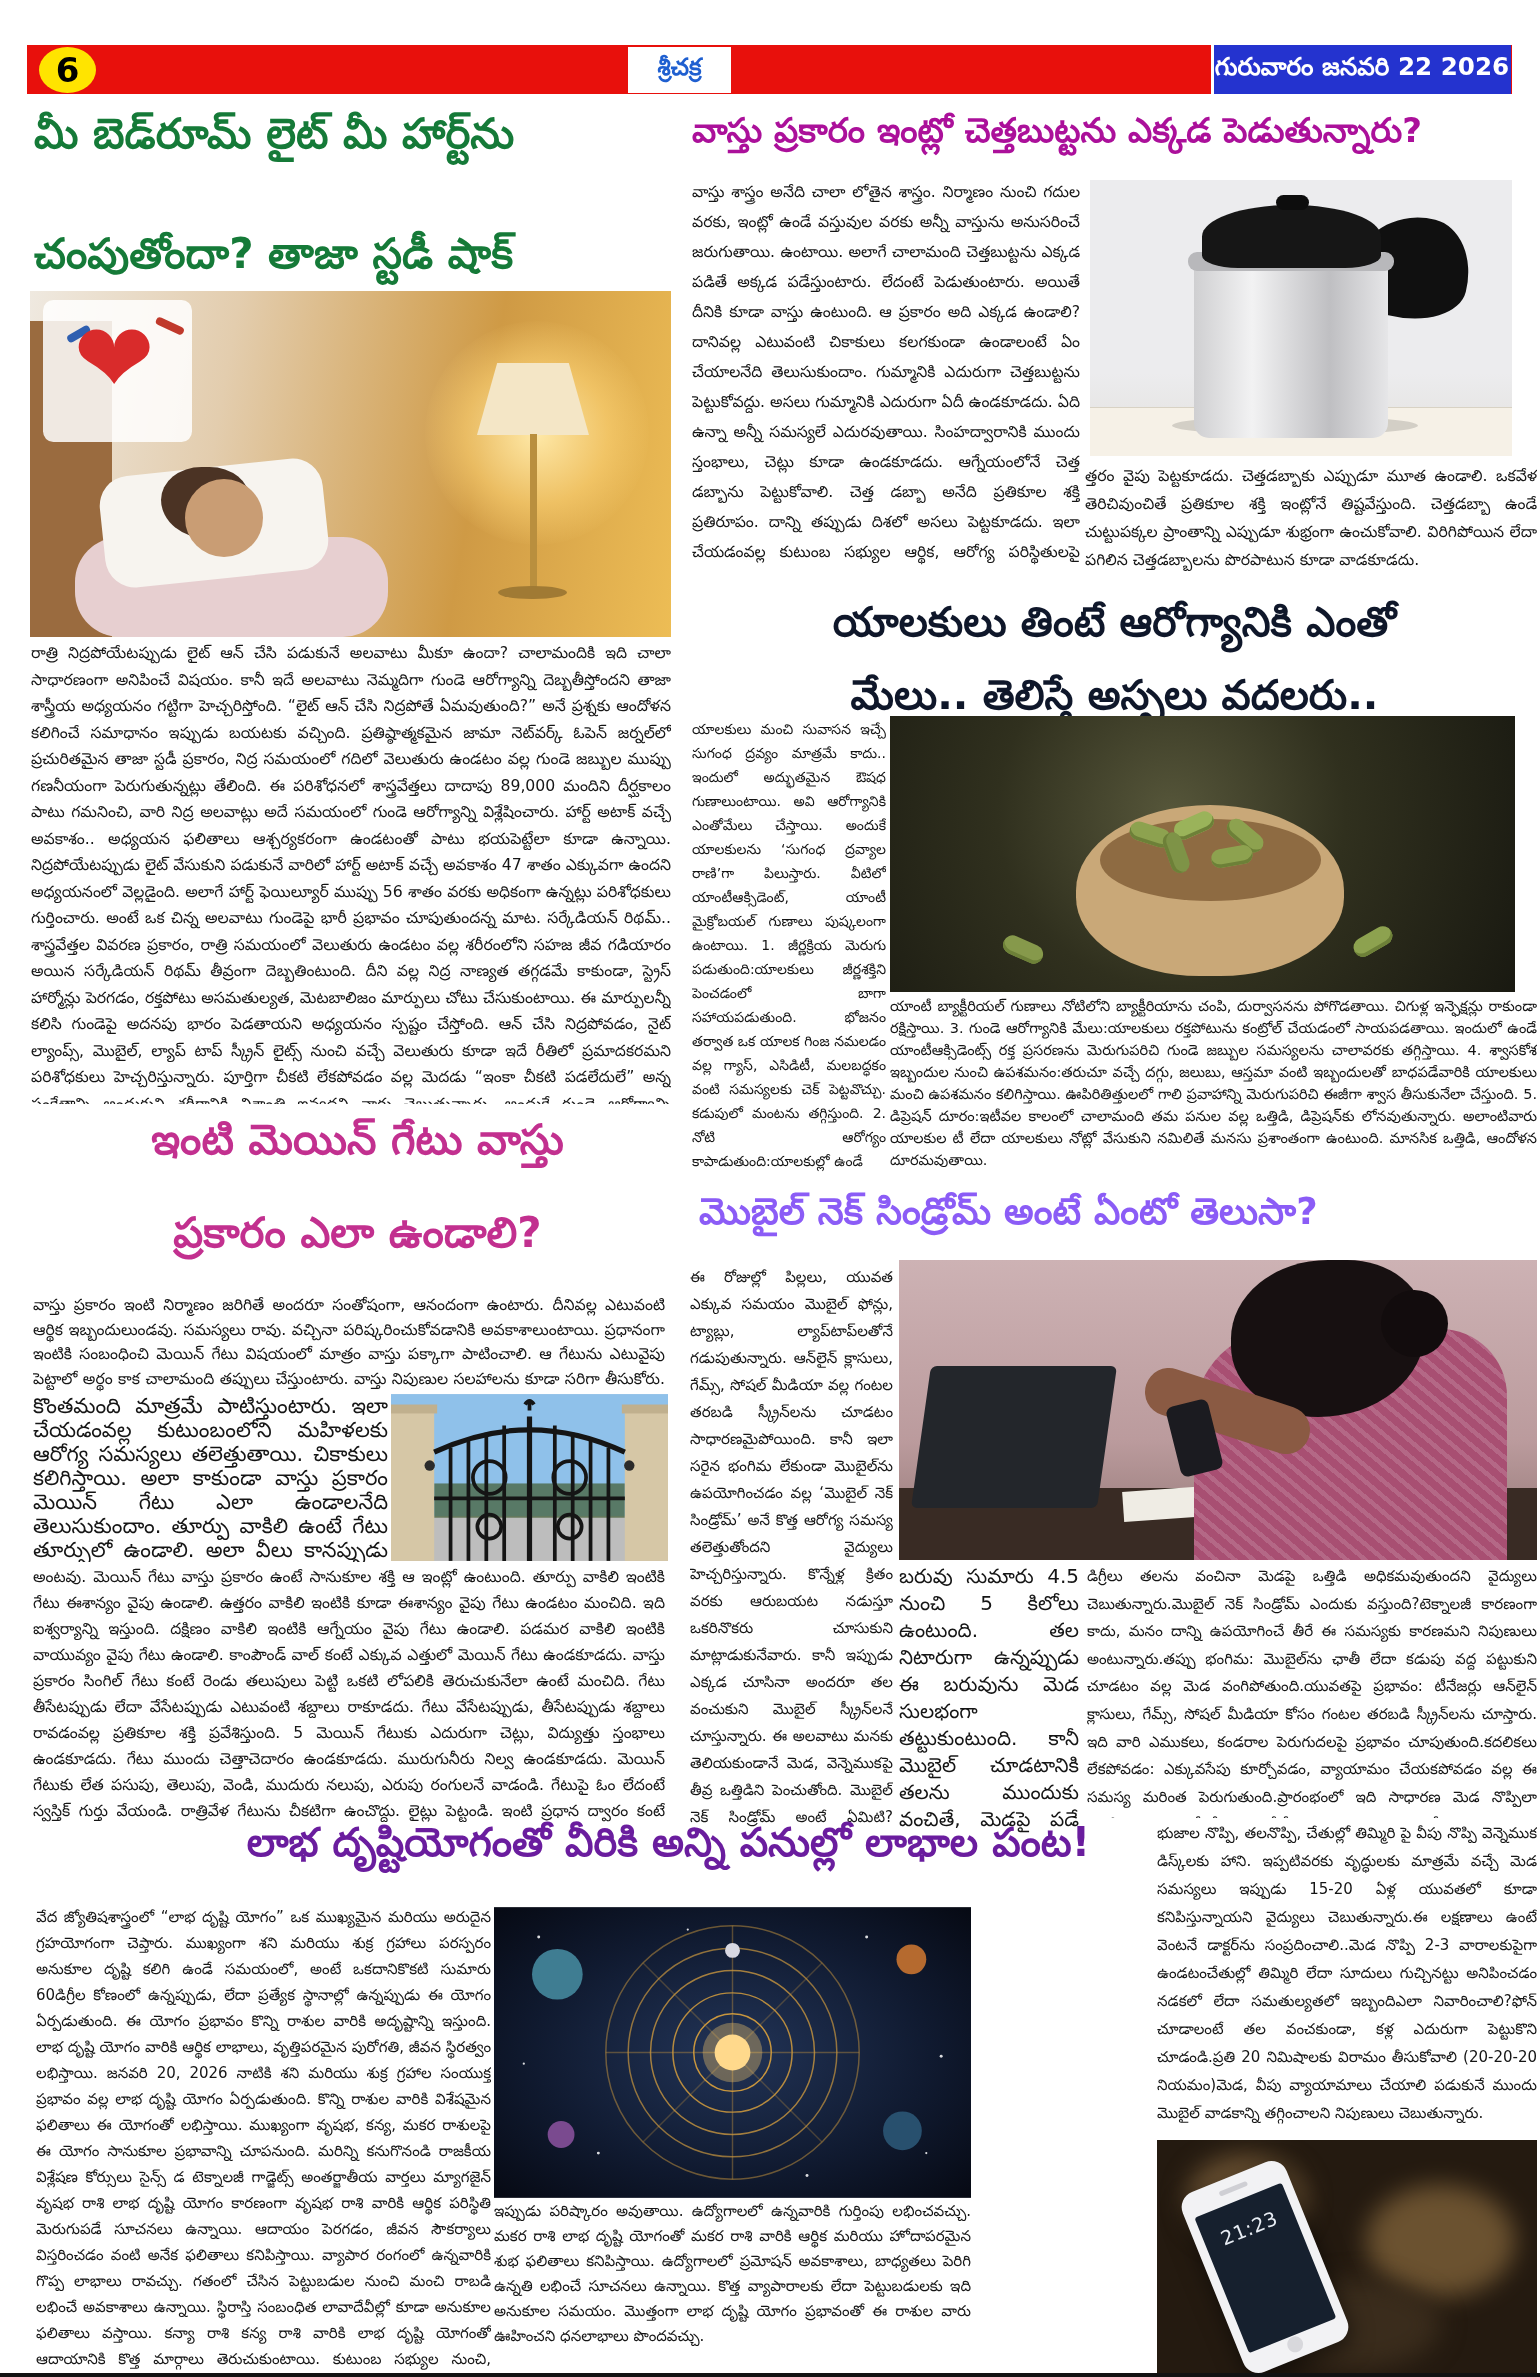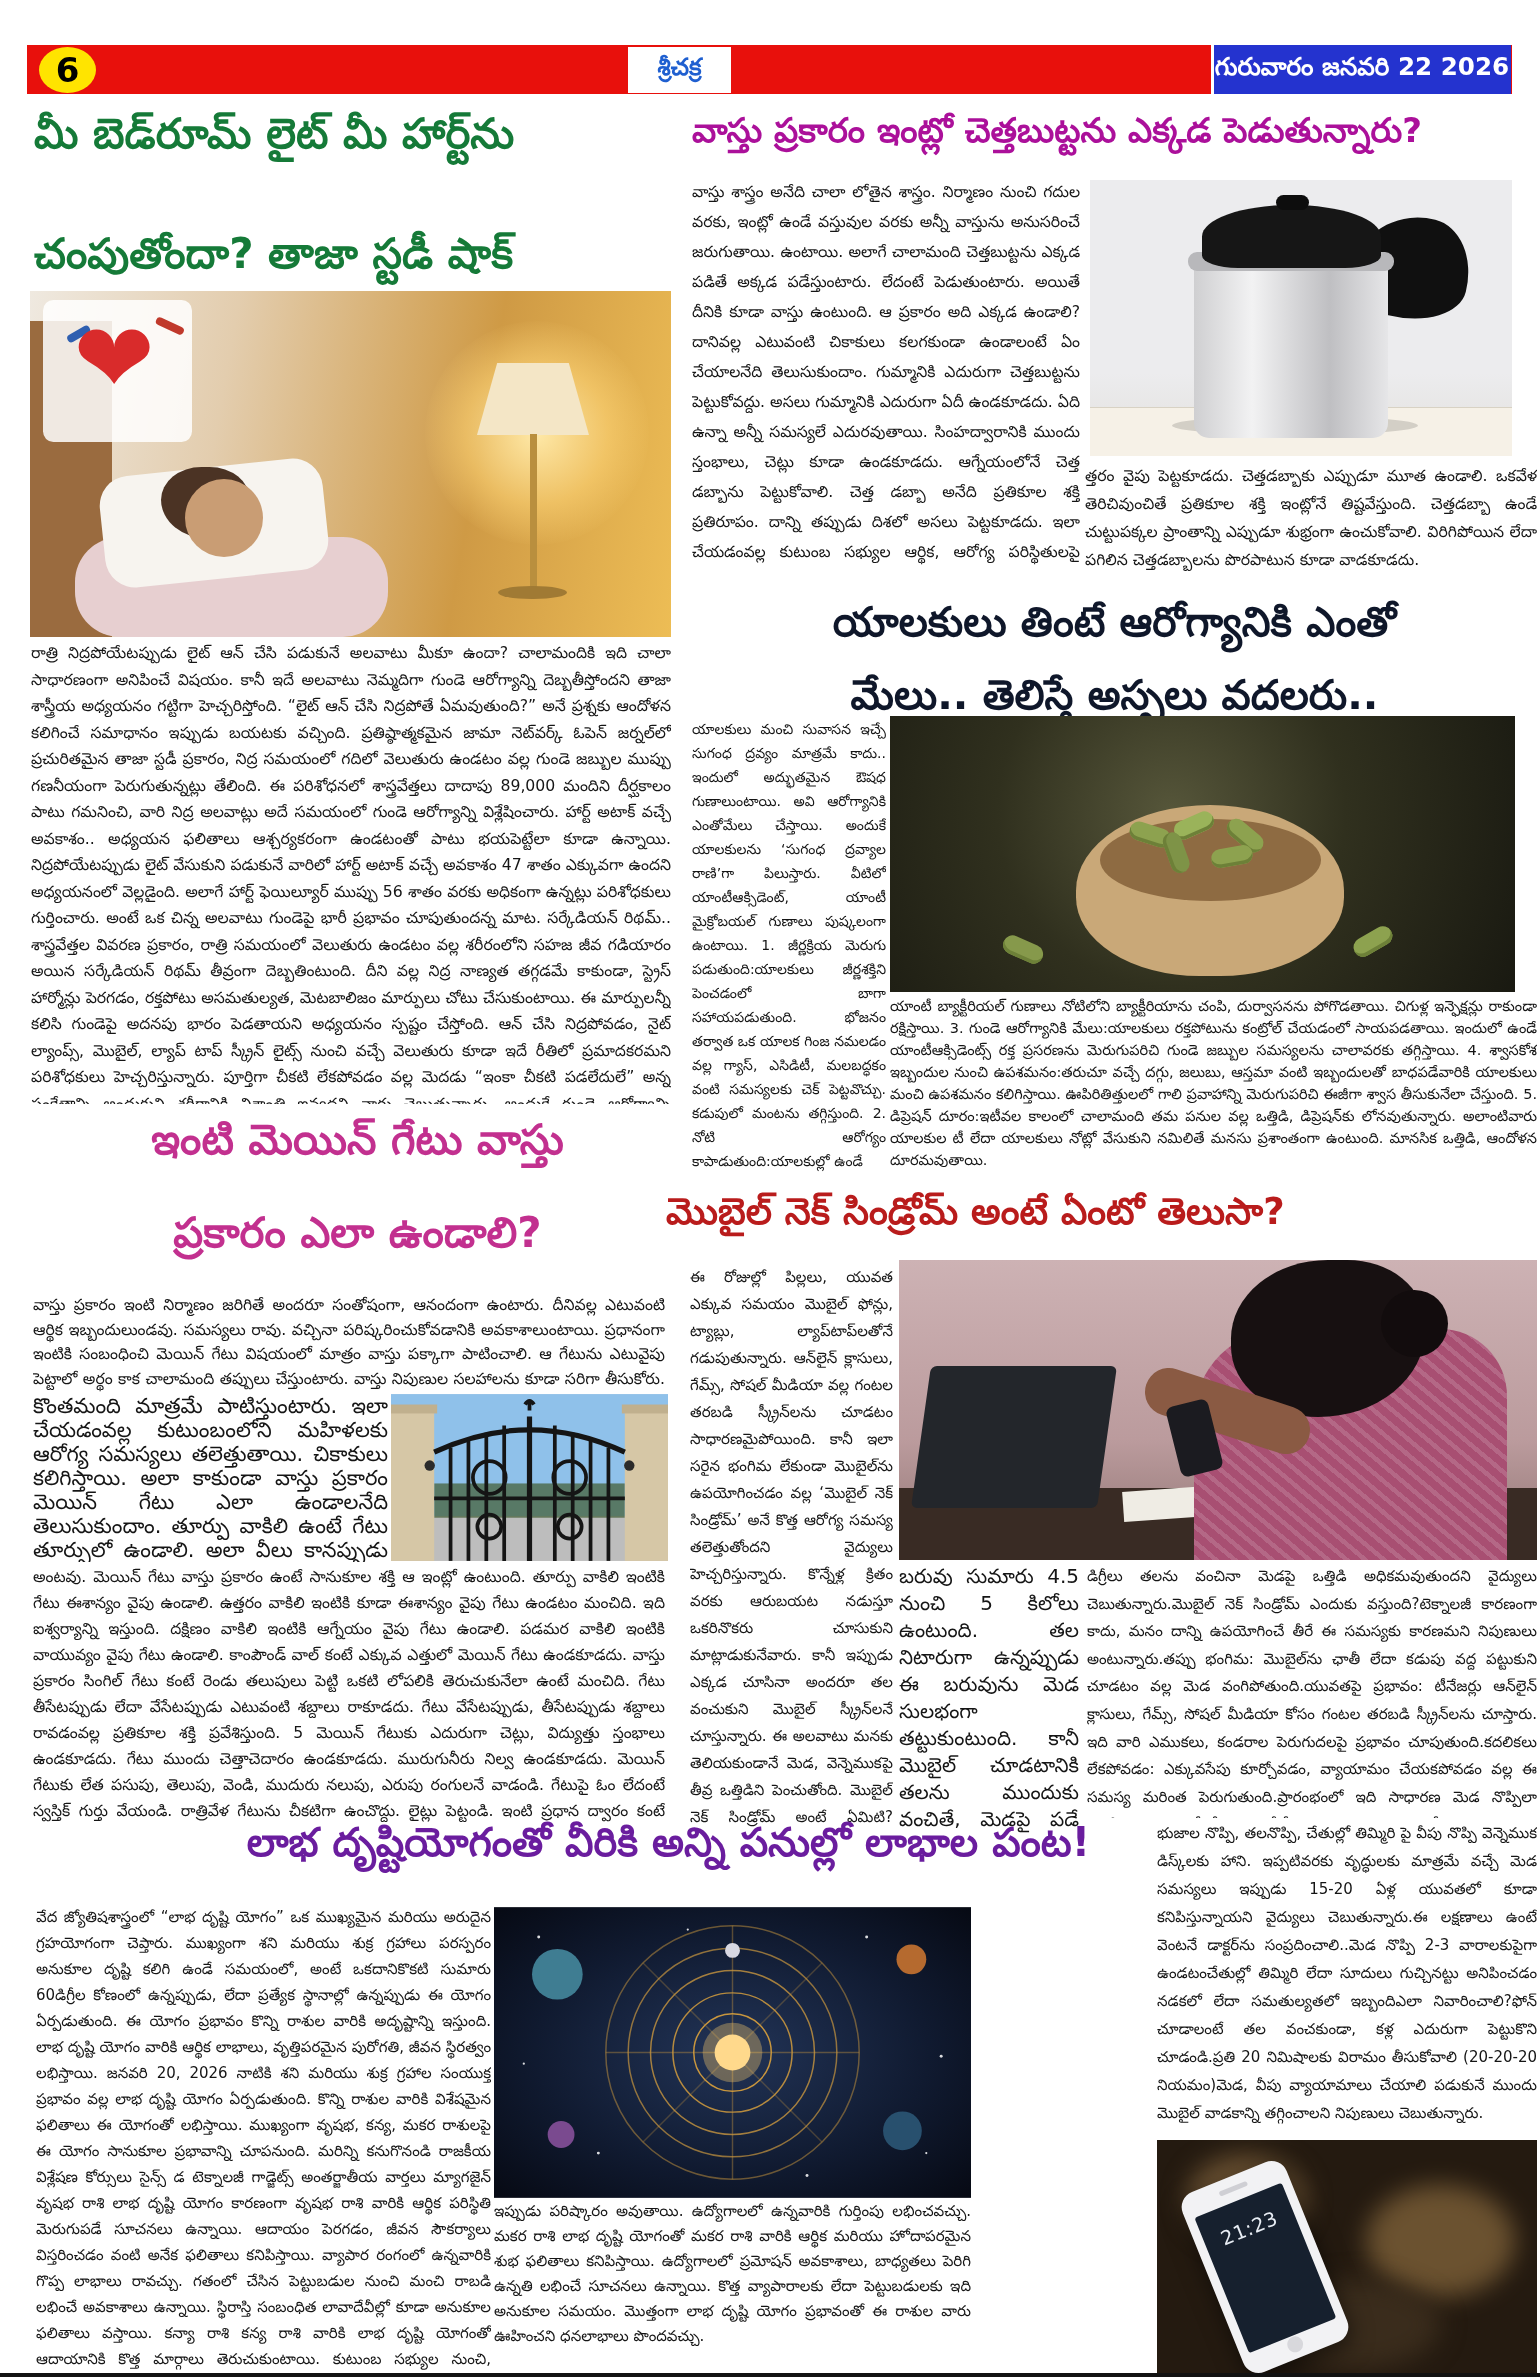--- a/index.html
+++ b/index.html
@@ -18,21 +18,21 @@
            color:#fff;font-size:24.6px;font-weight:bold;display:flex;align-items:center;justify-content:center;}
   
   .hl{font-weight:bold;position:absolute;}
   .hl-bedroom{left:34px;top:109px;width:643px;height:179px;color:#157a38;font-size:42px;
               display:flex;flex-direction:column;justify-content:space-between;}
   .hl-trash{left:692px;top:110px;width:845px;height:52px;color:#ab109a;font-size:34px;white-space:nowrap;}
   .hl-cardamom{left:692px;top:586px;width:845px;height:131px;color:#0f172a;font-size:41px;text-align:center;
                display:flex;flex-direction:column;justify-content:space-between;margin-top:12px;}
   .hl-gate{left:52px;top:1115px;width:611px;height:152px;color:#c2308f;font-size:42px;text-align:center;
            display:flex;flex-direction:column;justify-content:space-between;}
-  .hl-mobile{left:666px;top:1190px;width:838px;height:60px;color:#b91c1c;font-size:37px;white-space:nowrap;}
+  .hl-mobile{left:699px;top:1190px;width:838px;height:60px;color:#8b5cf6;font-size:37px;white-space:nowrap;}
   .hl-astro{left:45px;top:1819px;width:1045px;height:69px;color:#6a1d9e;font-size:40px;white-space:nowrap;text-align:right;}
   
   .bedroom-body{left:31px;top:640px;width:640px;height:464px;font-size:15.7px;line-height:26.5px;}
   .trash-col1{left:692px;top:177px;width:388px;height:398px;font-size:15.7px;line-height:30px;}
   .trash-col2{left:1085px;top:462px;width:452px;height:115px;font-size:15.7px;line-height:28px;}
   .cardamom-col1{left:692px;top:717px;width:194px;height:456px;font-size:14px;line-height:24px;}
   .cardamom-below{left:890px;top:995px;width:647px;height:179px;font-size:14.5px;line-height:22px;}
   .gate-para1{left:33px;top:1293px;width:632px;height:100px;font-size:15.7px;line-height:24.6px;}
   .gate-col{left:33px;top:1394px;width:355px;height:168px;font-size:21px;line-height:24px;}
   .gate-para2{left:33px;top:1564px;width:632px;height:261px;font-size:15.7px;line-height:26px;}

